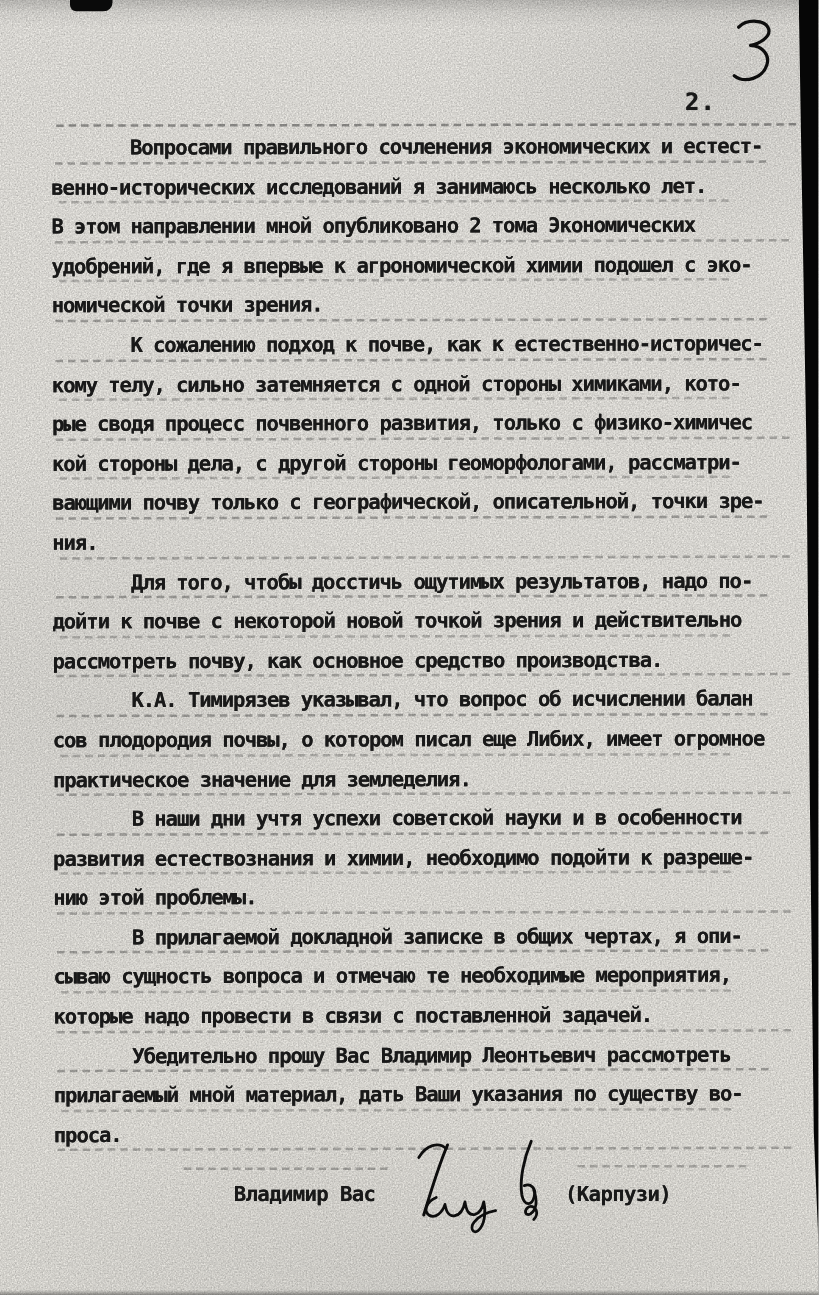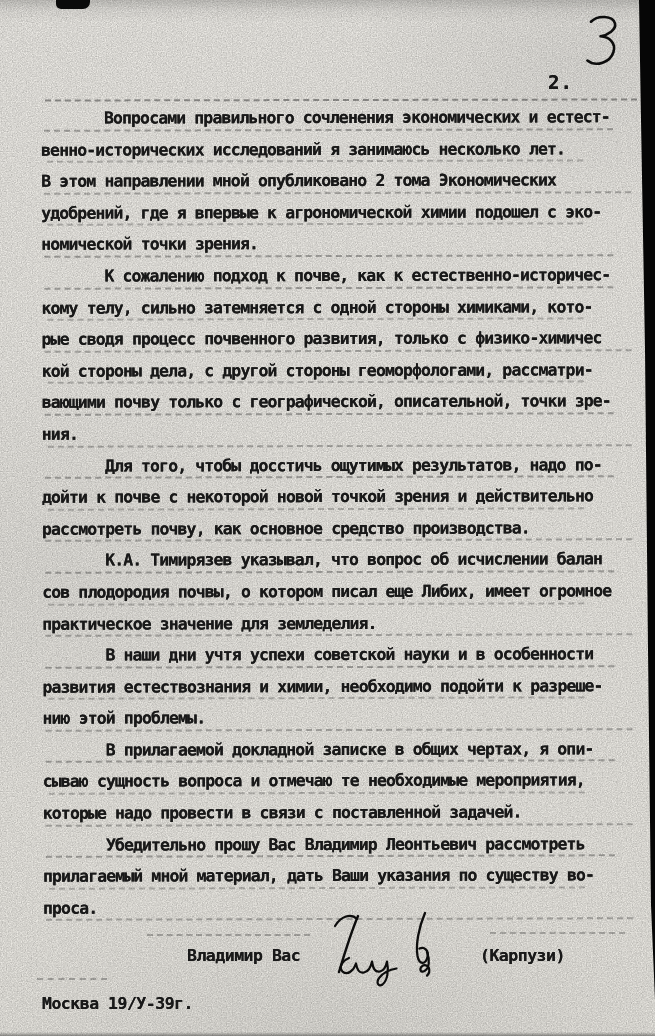--- a/index.html
+++ b/index.html
@@ -52,21 +52,20 @@
     position:absolute;left:187px;top:946px;
     font-size:16.5px;font-weight:700;letter-spacing:-0.5px;
     text-shadow:0 0 0.5px rgba(15,15,15,0.85);
   }
   .salutation::after{content:"";position:absolute;left:-40px;right:-10px;top:-12px;border-top:2px dashed rgba(30,30,30,0.30);}
   .signature{position:absolute;left:318px;top:910px;}
   .signer{
     position:absolute;left:452px;top:946px;
     font-size:16.5px;font-weight:700;letter-spacing:-0.5px;
     text-shadow:0 0 0.5px rgba(15,15,15,0.85);
-    margin-left:28px;
   }
   .signer::after{content:"";position:absolute;left:10px;right:-60px;top:-14px;border-top:2px dashed rgba(30,30,30,0.28);}
   .footer-line{
     position:absolute;left:42px;top:994px;
     font-size:16.5px;font-weight:700;letter-spacing:-0.5px;
     text-shadow:0 0 0.5px rgba(15,15,15,0.85);
   }
   .footer-line::before{content:"";position:absolute;left:-5px;width:70px;top:-16px;border-top:2px dashed rgba(30,30,30,0.30);}
   
   .edge-strip{
@@ -155,15 +154,14 @@
   <svg class="signature ink" width="135" height="80" viewBox="0 0 135 80" xmlns="http://www.w3.org/2000/svg">
     <path d="M40,6 C34,20 27,42 21,62" stroke-width="2.4"></path>
     <path d="M17,16 C23,6 33,3 39,9" stroke-width="2.2"></path>
     <path d="M31,48 c-7,3 -11,10 -6,14 c5,3.5 11,-2 13,-8.5 c1,6 3,10 8,9 c5,-1 7,-6 8,-11 c1,7 3,11 8,10 c4,-1 6,-5 7,-10 c2,9 0.5,19 -4.5,23 c-4,3 -7,-2 -3,-7 c4,-5 11,-8 17,-9" stroke-width="2.2"></path>
     <path d="M107,3 c-6,14 -9.5,31 -7.5,43 c1.8,9 8,9 10,1 c1.6,-6.5 -3,-10.5 -8,-8.5" stroke-width="2.3"></path>
     <path d="M109,42 c3,8 2.5,16 -2.5,19 c-4,2.2 -5.5,-2 -2.5,-4.8 c2.2,-2 6,-1 7,2 c0.8,2.6 0,5.4 -2,7.4" stroke-width="2.2"></path>
   </svg>
 
   <div class="signer">(Карпузи)</div>
 
-  <div class="footer-line">Москва 19/У-39г.</div>
 
 </div>
 
 </body></html>

